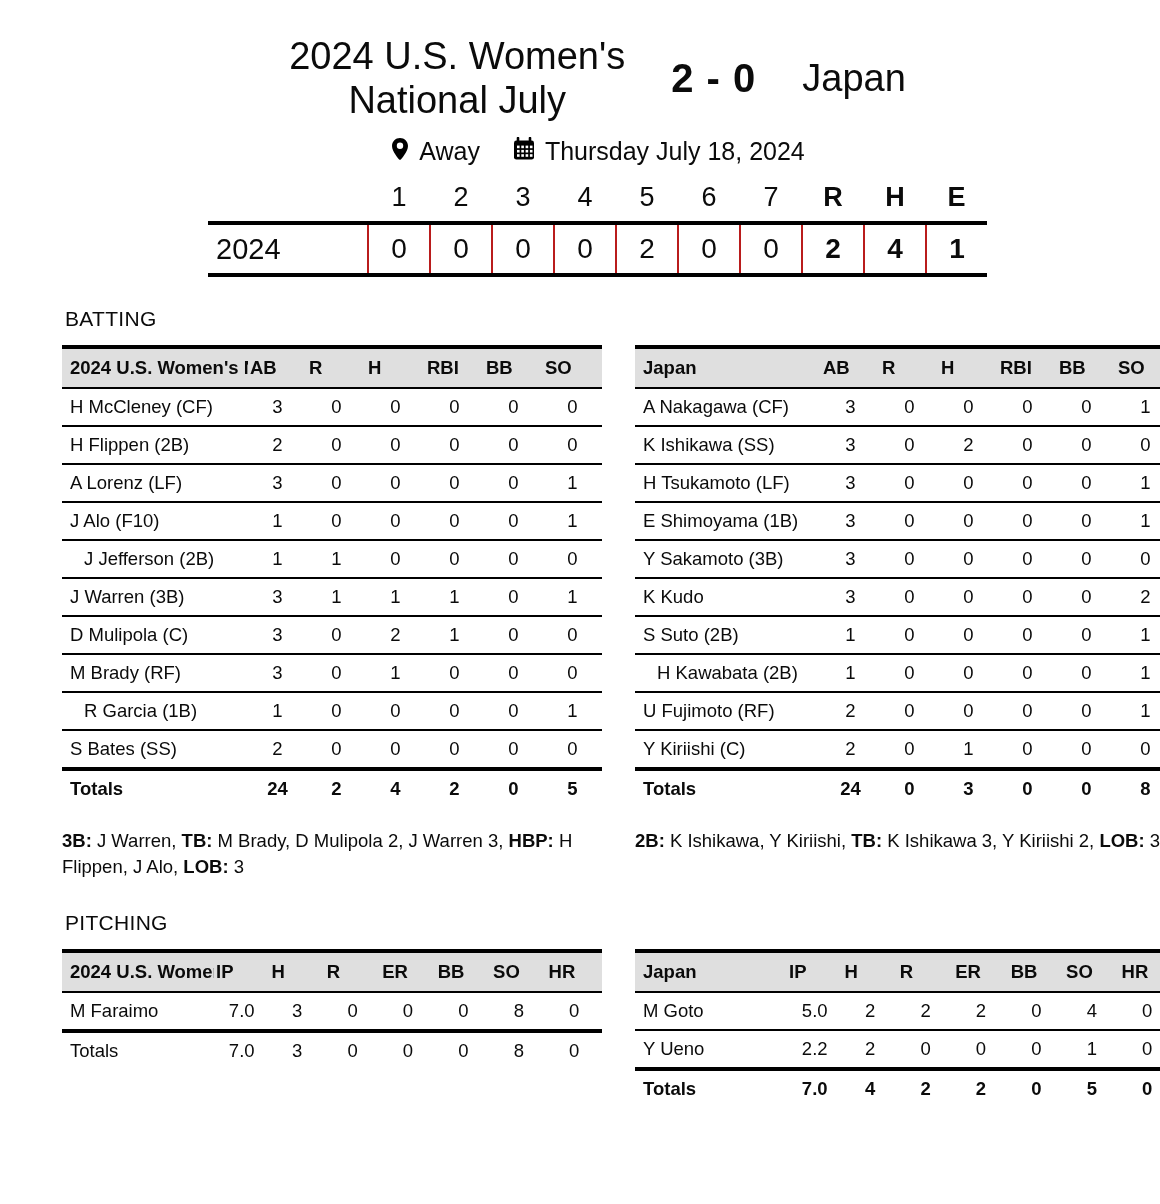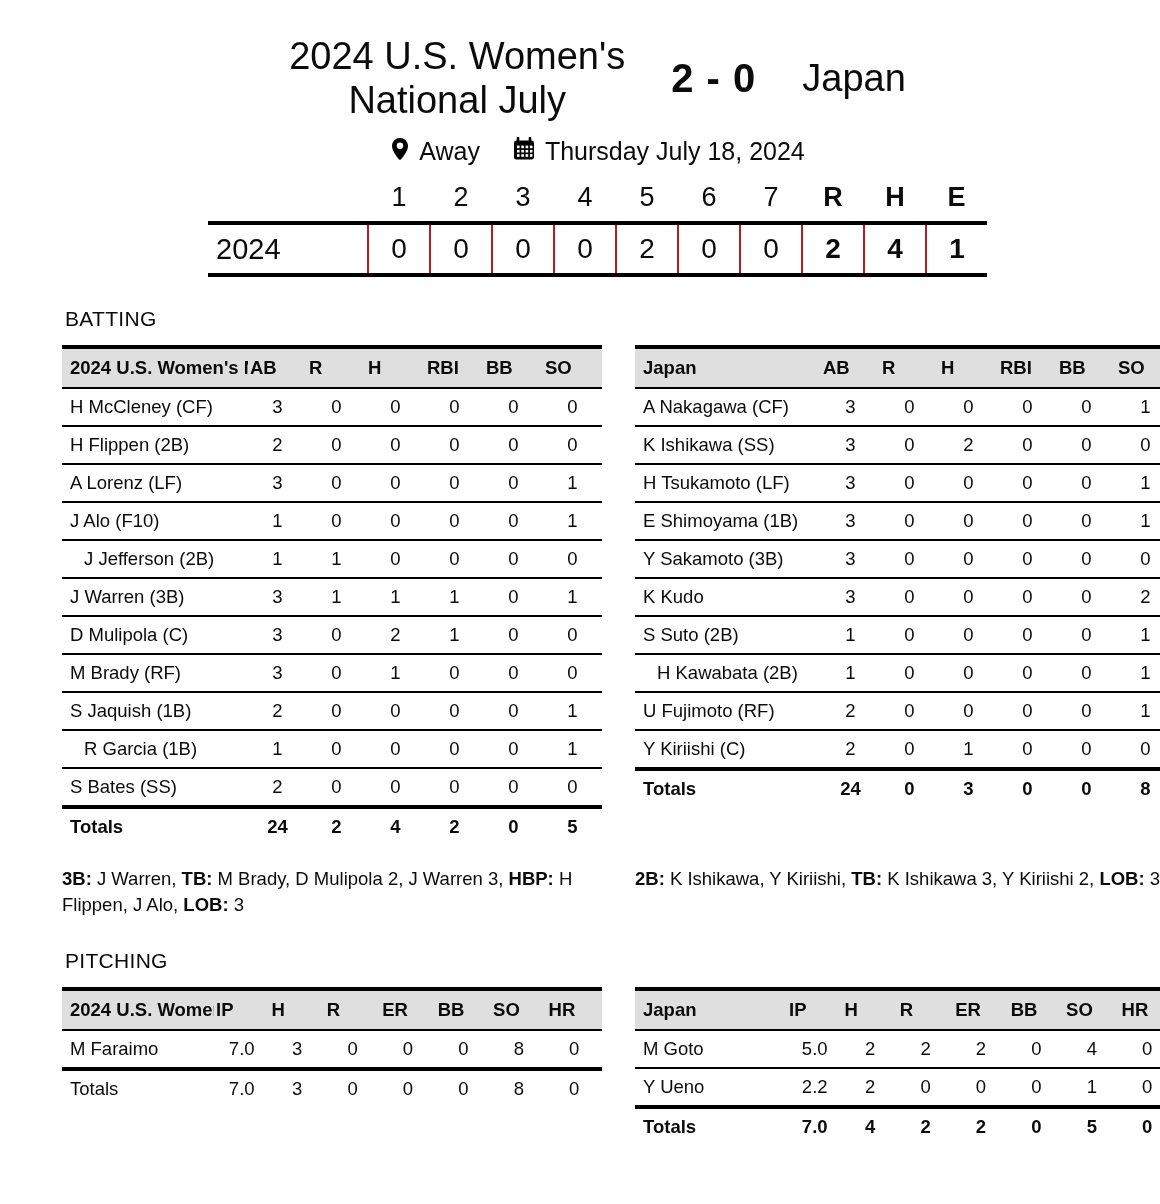--- a/index.html
+++ b/index.html
@@ -218,29 +218,20 @@
           </tr>
           <tr>
             <td class="name">M Brady (RF)</td>
             <td>3</td>
             <td>0</td>
             <td>1</td>
             <td>0</td>
             <td>0</td>
             <td>0</td>
           </tr>
-          <tr>
-            <td class="name">S Jaquish (1B)</td>
-            <td>2</td>
-            <td>0</td>
-            <td>0</td>
-            <td>0</td>
-            <td>0</td>
-            <td>1</td>
-          </tr>
           <tr class="indent">
             <td class="name">R Garcia (1B)</td>
             <td>1</td>
             <td>0</td>
             <td>0</td>
             <td>0</td>
             <td>0</td>
             <td>1</td>
           </tr>
           <tr>

